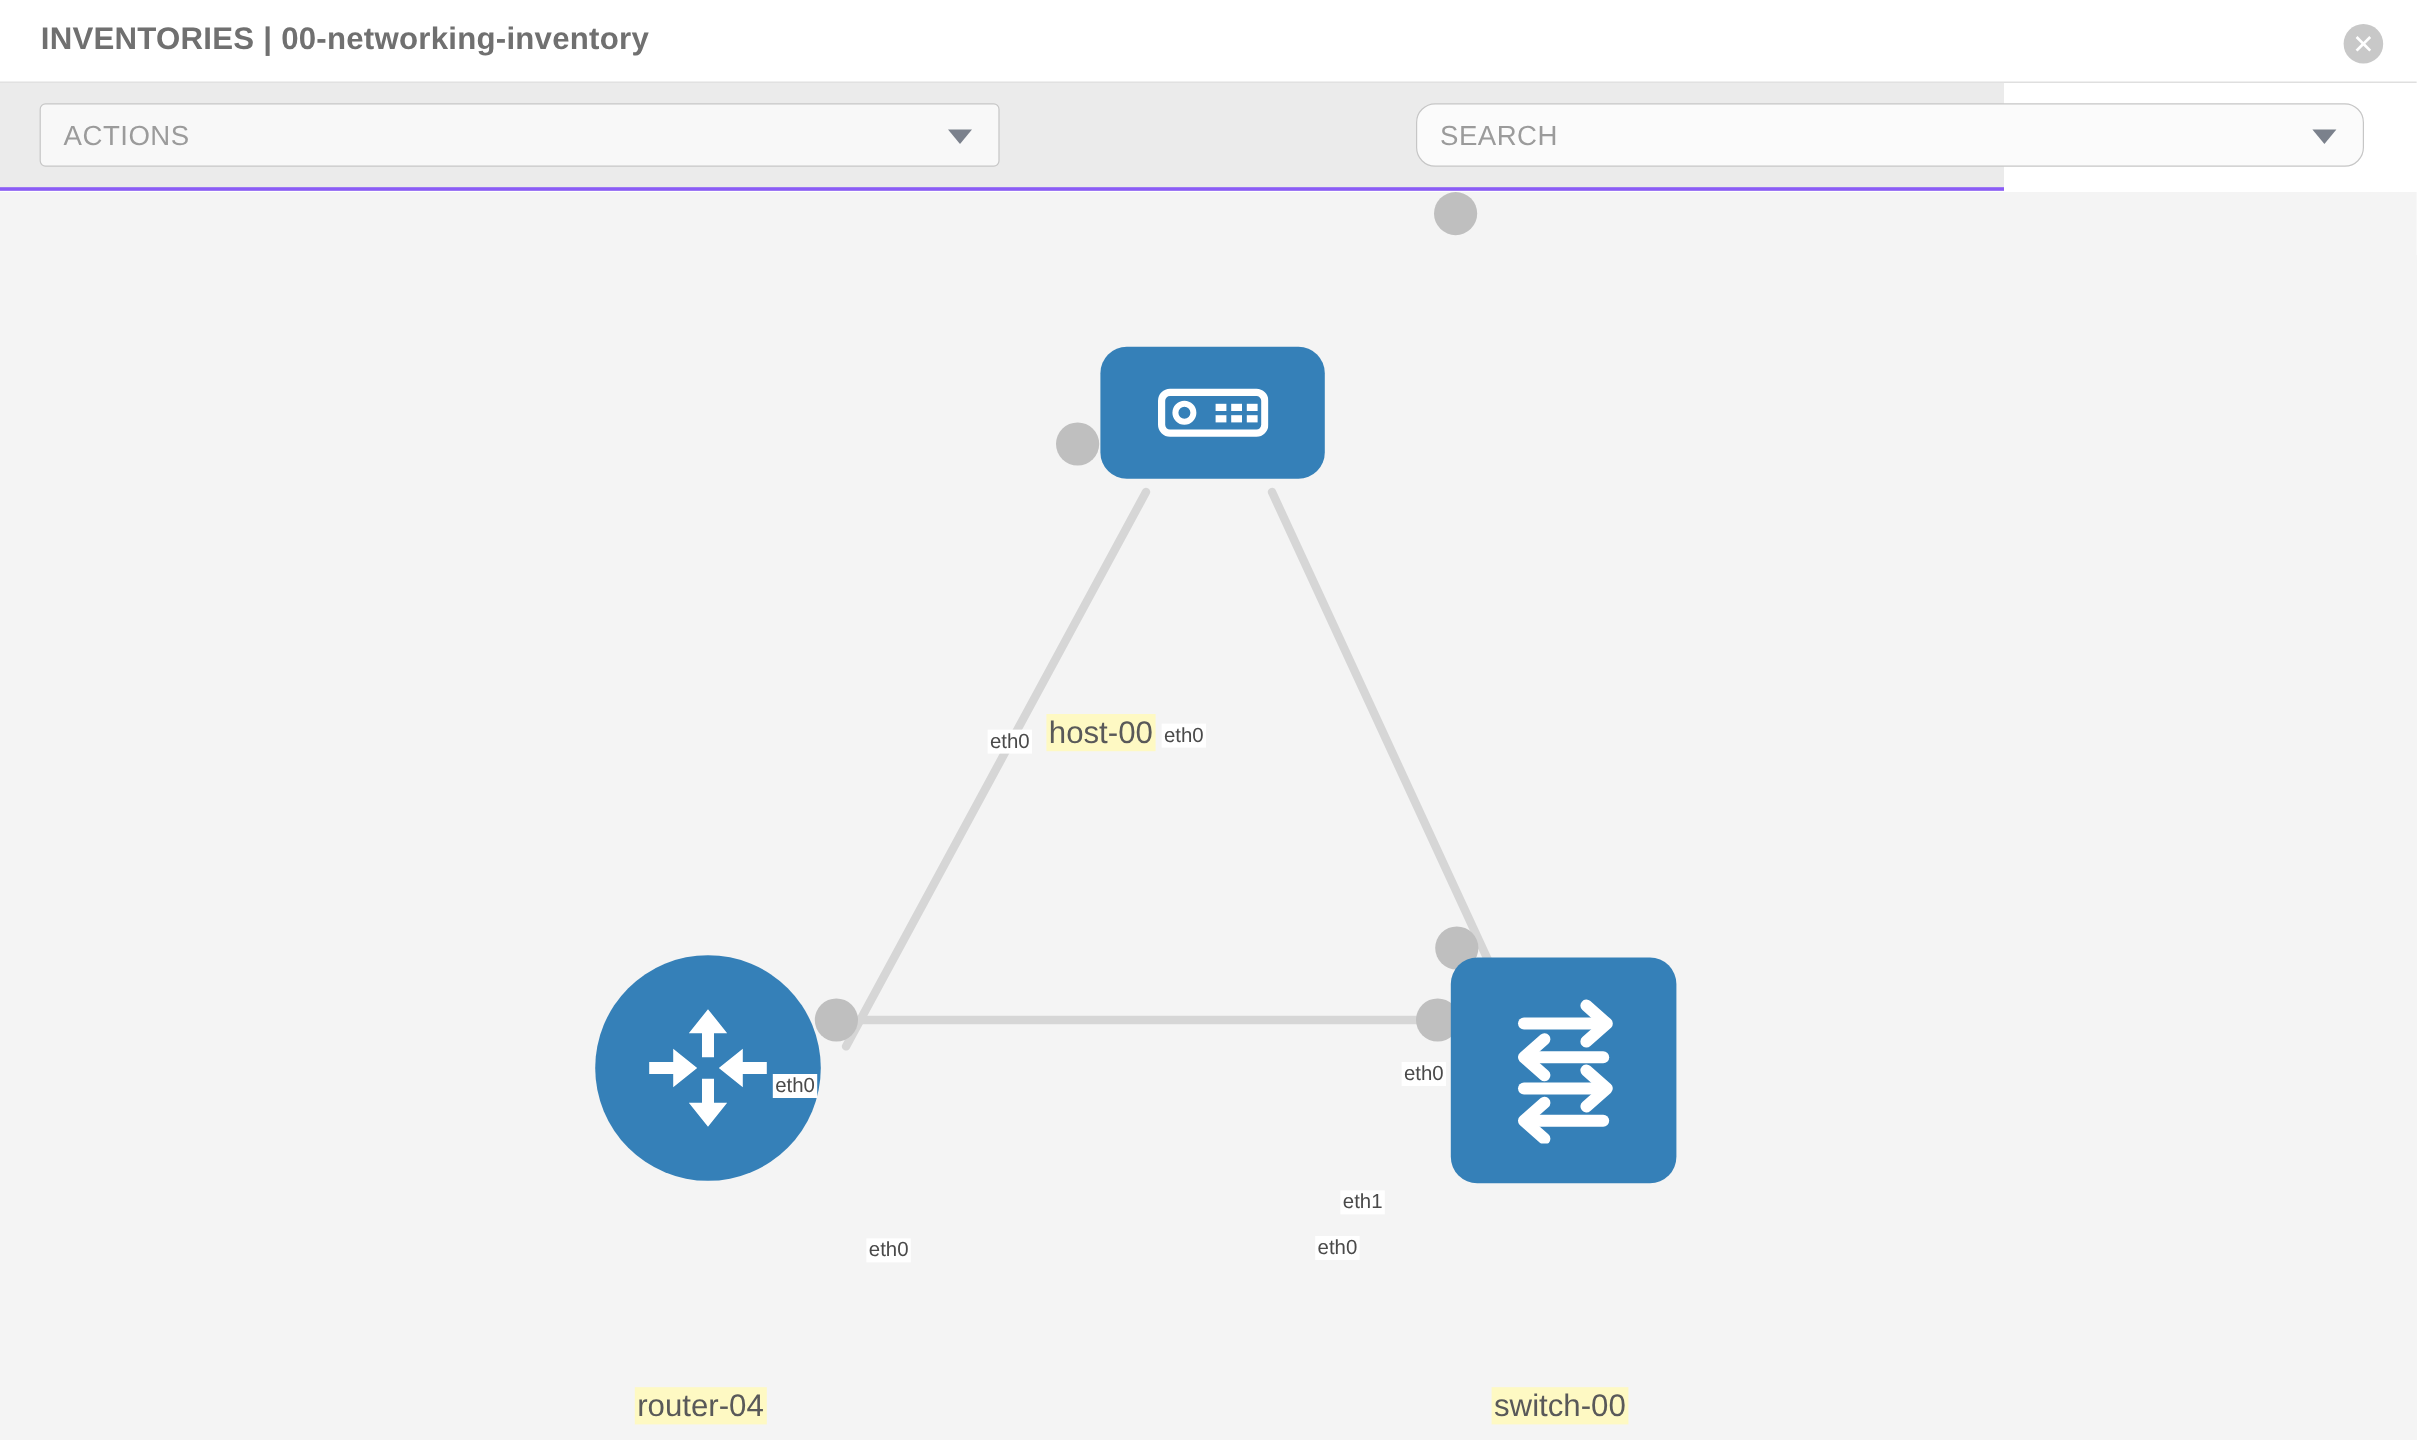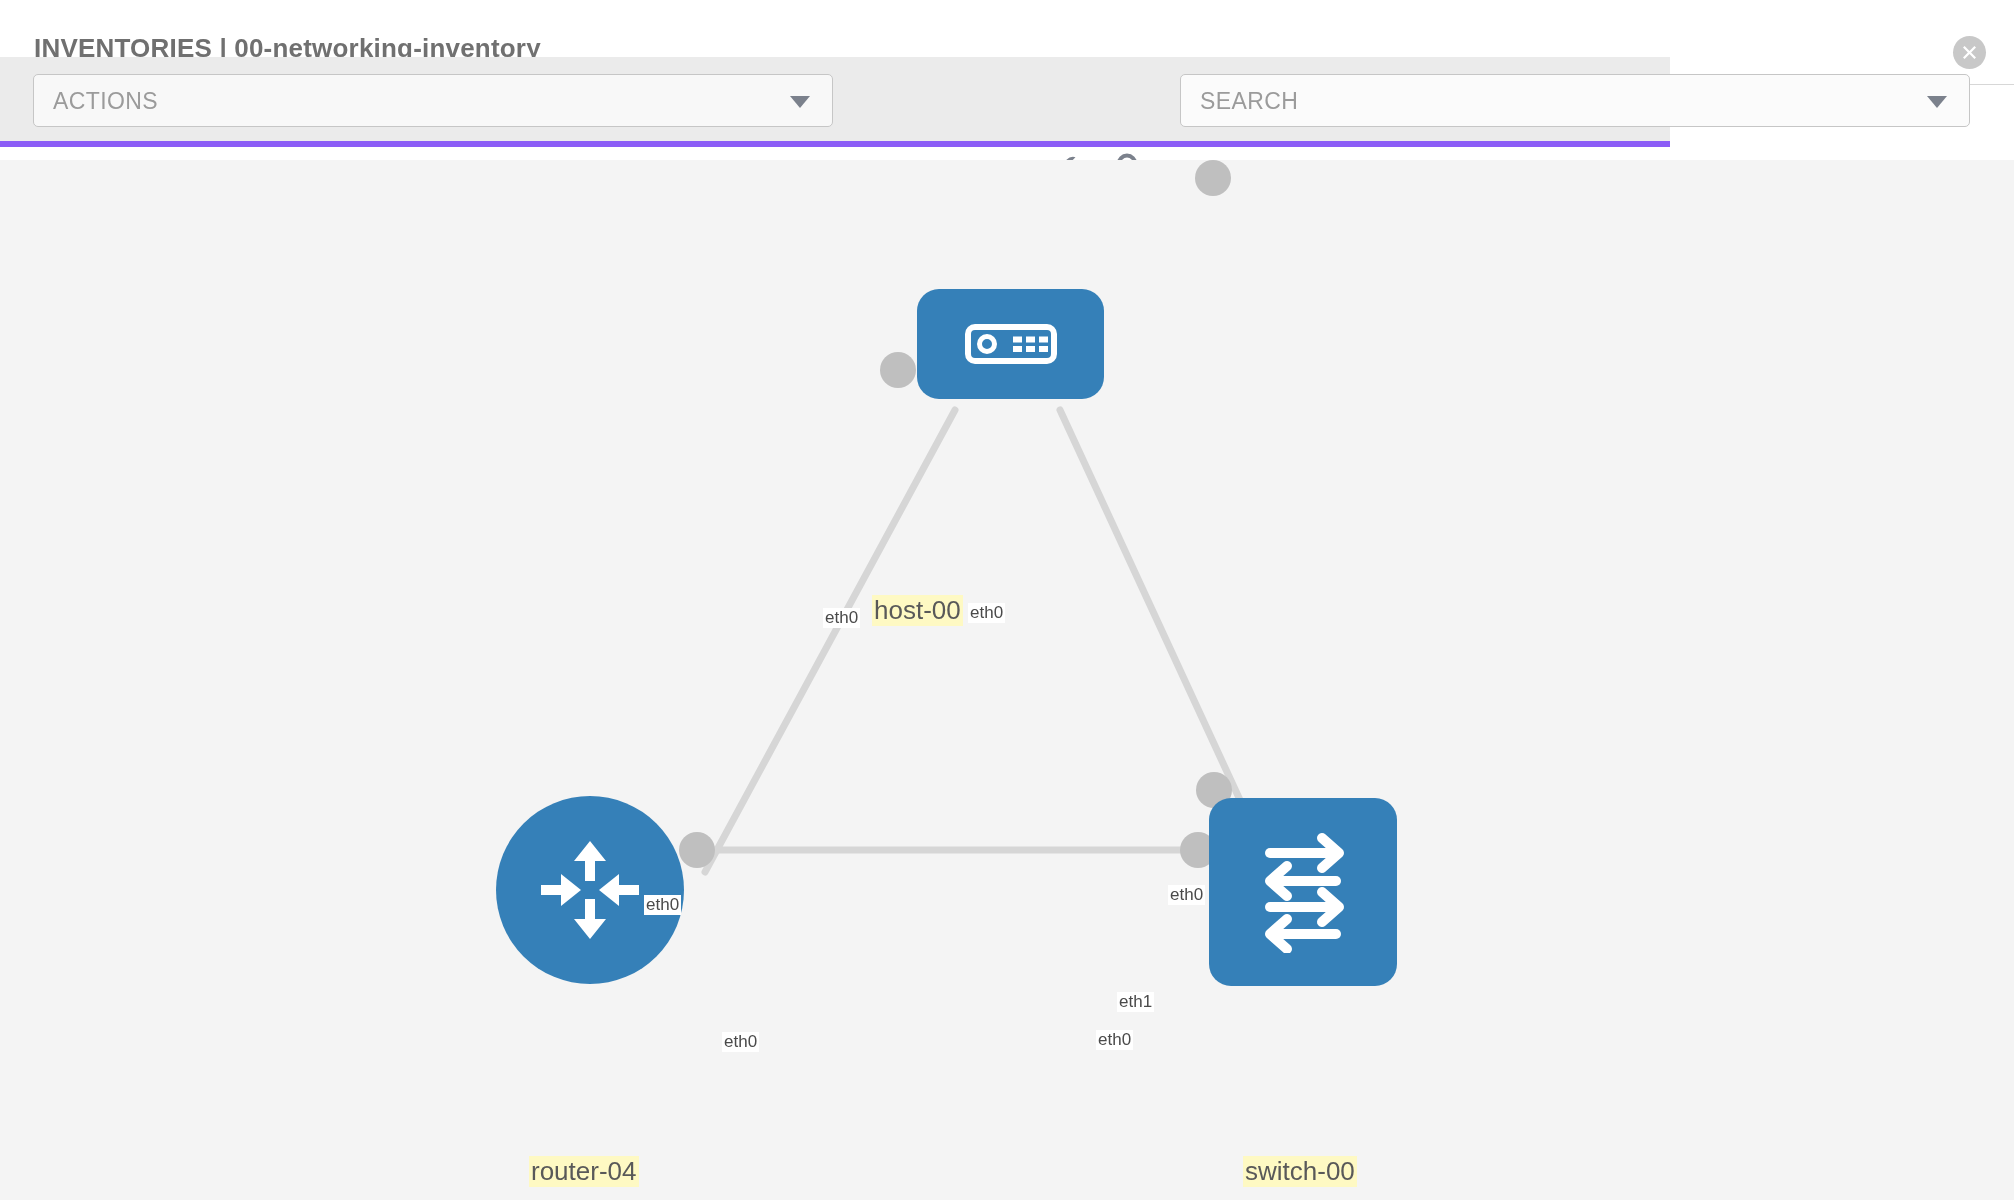--- a/index.html
+++ b/index.html
@@ -15,21 +15,21 @@
   #app {
     position: relative;
     width: 2014px;
     height: 1200px;
     background: #ffffff;
   }
 
   
   .header {
     position: absolute;
-    left: 0; top: 16px;
+    left: 0; top: 0;
     width: 2014px;
     height: 69px;
     background: #ffffff;
     border-bottom: 1px solid #d7d7d7;
   }
   .header-title {
     position: absolute;
     left: 34px;
     top: 17px;
     font-size: 26px;
@@ -49,25 +49,25 @@
     cursor: pointer;
     display: flex;
     align-items: center;
     justify-content: center;
   }
   .close-btn svg { display: block; }
 
   
   .toolbar {
     position: absolute;
-    left: 0; top: 57px;
+    left: 0; top: 69px;
     width: 1670px;
     height: 90px;
     background: #ebebeb;
-    border-bottom: 6px solid #8b5cf6;
+    border-bottom: 3px solid #8b5cf6;
   }
   .actions-select {
     position: absolute;
     left: 33px;
     top: 17px;
     width: 800px;
     height: 53px;
     background: #f8f8f8;
     border: 1px solid #c6c6c6;
     border-radius: 5px;
@@ -103,21 +103,21 @@
   .tool-icon.key    { left: 1110px; top: 90px; }
 
   .search-select {
     position: absolute;
     left: 1180px;
     top: 17px;
     width: 790px;
     height: 53px;
     background: #fbfbfb;
     border: 1px solid #c6c6c6;
-    border-radius: 5px;
+    border-radius: 16px;
   }
   .search-label {
     position: absolute;
     left: 19px;
     top: 13px;
     font-size: 23px;
     color: #9b9b9b;
     letter-spacing: 0.4px;
   }
 

